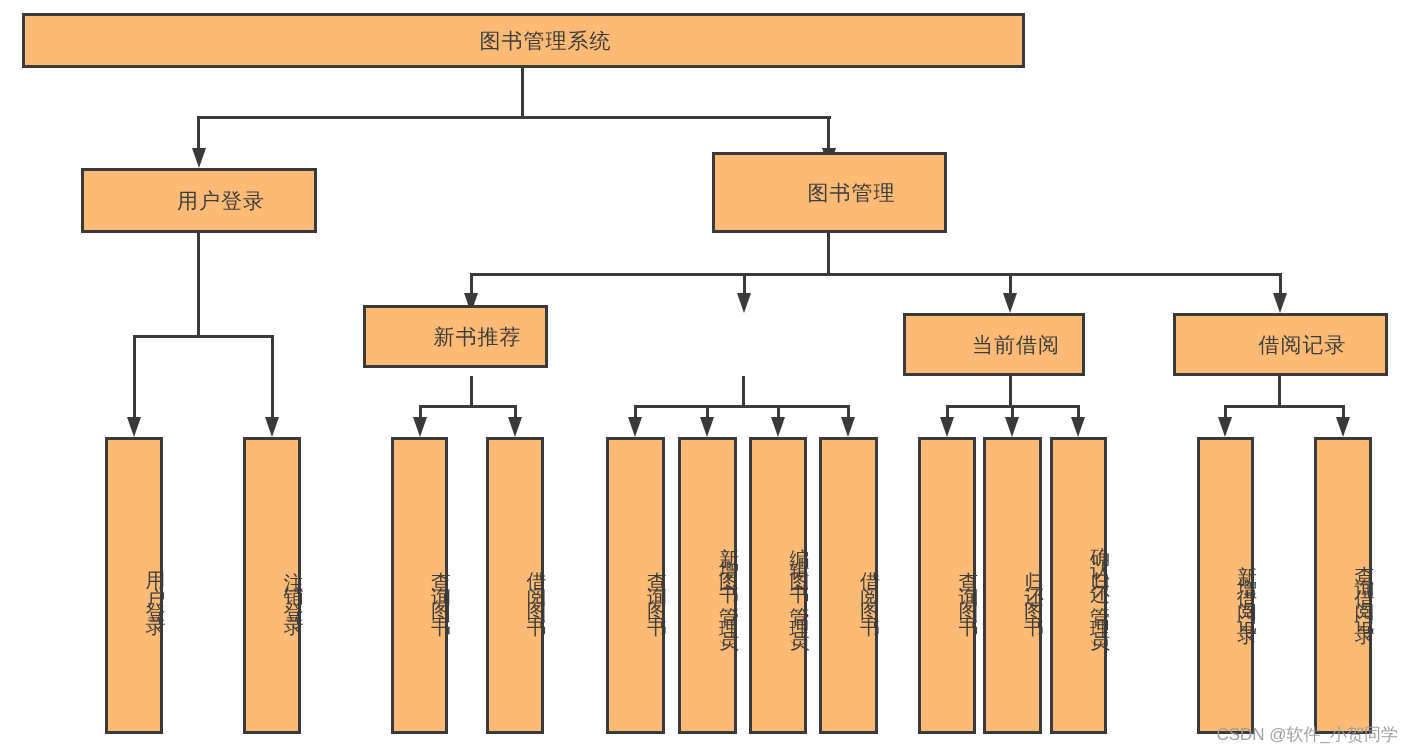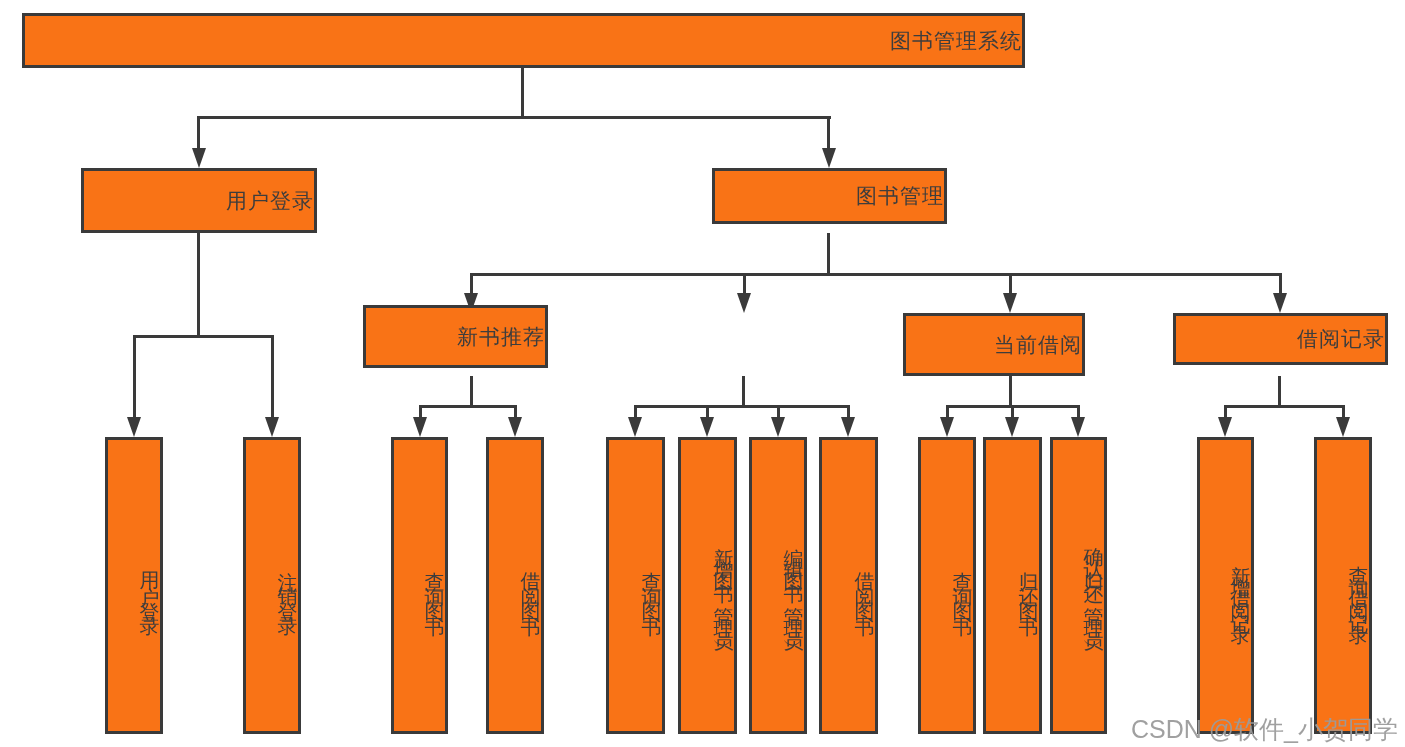--- a/index.html
+++ b/index.html
@@ -1,40 +1,40 @@
 <!DOCTYPE html>
 <html><head>
 <meta charset="utf-8">
 <style>
   html,body { margin:0; padding:0; background:#ffffff; }
   .canvas {
     position:relative; width:1405px; height:747px; background:#ffffff;
     font-family:"Liberation Sans", sans-serif; overflow:hidden;
   }
   .box {
-    position:absolute; background:#f97316; border:3px solid #3a3a3a;
-    box-sizing:border-box; display:flex; align-items:center; justify-content:flex-end;
+    position:absolute; background:#fdba74; border:3px solid #3a3a3a;
+    box-sizing:border-box; display:flex; align-items:center; justify-content:center;
     color:#3d3d3d; z-index:2;padding-left:44px;
   }
   .hlabel { font-size:21px; letter-spacing:1px; white-space:nowrap; }
   .vtext {
     writing-mode:vertical-rl; text-orientation:mixed;
     font-size:20px; line-height:1; color:#3d3d3d;
   }
   .sp15 { letter-spacing:15px; }
   .sp12 { letter-spacing:12px; }
   .hline { position:absolute; height:3px; background:#3a3a3a; z-index:1; }
   .vline { position:absolute; width:3px;  background:#3a3a3a; z-index:1; }
   .arrow {
     position:absolute; width:0; height:0; z-index:1;
     border-left:7px solid transparent; border-right:7px solid transparent;
     border-top:20px solid #3a3a3a;
   }
   .watermark {
-    position:absolute; right:7px; bottom:1px; font-size:25px;
+    position:absolute; right:7px; bottom:1px; font-size:17px;
     color:rgba(155,155,155,0.95); z-index:5; white-space:nowrap;
   }
 </style>
 </head>
 <body>
 
 <div class="canvas">
 
   <div class="box" style="left:22px;top:13px;width:1003px;height:55px">
     <span class="hlabel">图书管理系统</span>
@@ -43,21 +43,21 @@
   <div class="vline" style="left:521px;top:66px;height:52px"></div>
   <div class="hline" style="left:197px;top:116px;width:634px"></div>
   <div class="vline" style="left:197px;top:116px;height:34px"></div>
   <div class="arrow" style="left:192px;top:148px"></div>
   <div class="vline" style="left:827px;top:116px;height:34px"></div>
   <div class="arrow" style="left:822px;top:148px"></div>
 
   <div class="box" style="left:81px;top:168px;width:236px;height:65px">
     <span class="hlabel">用户登录</span>
   </div>
-  <div class="box" style="left:712px;top:168px;width:235px;height:56px">
+  <div class="box" style="left:712px;top:152px;width:235px;height:81px">
     <span class="hlabel">图书管理</span>
   </div>
 
   <div class="vline" style="left:197px;top:233px;height:105px"></div>
   <div class="hline" style="left:133px;top:335px;width:141px"></div>
   <div class="vline" style="left:133px;top:335px;height:84px"></div>
   <div class="arrow" style="left:127px;top:417px"></div>
   <div class="vline" style="left:271px;top:335px;height:84px"></div>
   <div class="arrow" style="left:265px;top:417px"></div>
 
@@ -71,21 +71,21 @@
   <div class="arrow" style="left:1003px;top:293px"></div>
   <div class="vline" style="left:1279px;top:273px;height:24px"></div>
   <div class="arrow" style="left:1273px;top:293px"></div>
 
   <div class="box" style="left:363px;top:305px;width:185px;height:63px">
     <span class="hlabel">新书推荐</span>
   </div>
   <div class="box" style="left:903px;top:313px;width:182px;height:63px">
     <span class="hlabel">当前借阅</span>
   </div>
-  <div class="box" style="left:1173px;top:313px;width:215px;height:52px">
+  <div class="box" style="left:1173px;top:313px;width:215px;height:63px">
     <span class="hlabel">借阅记录</span>
   </div>
 
   <div class="vline" style="left:470px;top:376px;height:32px"></div>
   <div class="hline" style="left:419px;top:405px;width:97px"></div>
   <div class="vline" style="left:419px;top:405px;height:14px"></div>
   <div class="arrow" style="left:413px;top:417px"></div>
   <div class="vline" style="left:514px;top:405px;height:14px"></div>
   <div class="arrow" style="left:508px;top:417px"></div>
 

